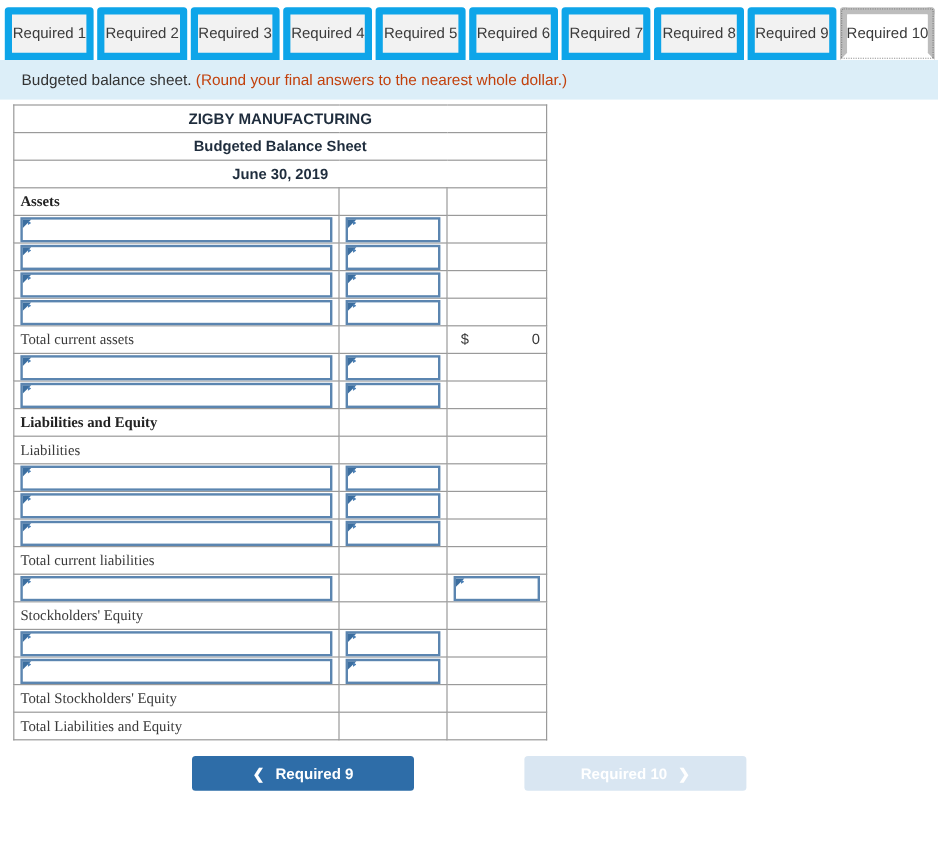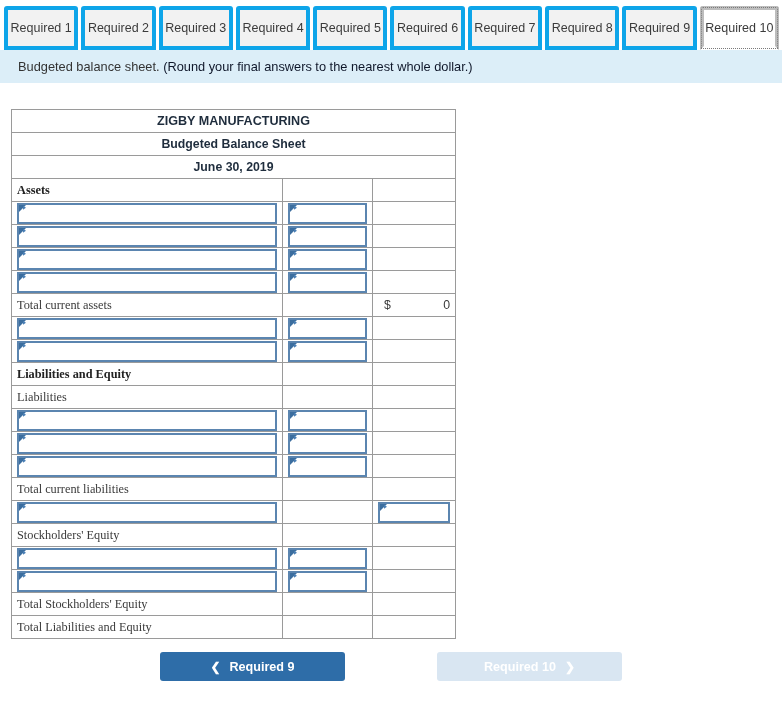--- a/index.html
+++ b/index.html
@@ -25,21 +25,21 @@
     height: 44px;
     min-width: 71px;
     padding: 0 11px;
     margin-right: 3px;
     display: flex;
     align-items: center;
     justify-content: center;
     font-size: 12.5px;
     color: #3b3b3b;
     background: #f2f2f2;
-    border: 4px solid #0ea5e9;
+    border: 6px solid #0ea5e9;
     border-radius: 3px 3px 0 0;
     white-space: nowrap;
     cursor: pointer;
     position: relative;
     z-index: 1;
   }
   .tab.active {
     background: #ffffff;
     border-color: #bdbdbd;
     border-bottom-color: #ffffff;
@@ -50,24 +50,24 @@
 
   
   .banner {
     width: 782px;
     background: #dceef8;
     padding: 8px 0 8px 18px;
     font-size: 12.8px;
     color: #333333;
     line-height: 1.35;
   }
-  .banner .note { color: #0f172a; text-align: center; }
-
-  
-  .sheet-wrap { padding: 26px 0 0 11px; }
+  .banner .note { color: #c2410c; text-align: center; }
+
+  
+  .sheet-wrap { padding: 4px 0 0 11px; }
   table.sheet {
     border-collapse: collapse;
     width: 444px;
     table-layout: fixed;
     font-size: 12.3px;
   }
   table.sheet td {
     border: 1px solid #9a9a9a;
     height: 23px;
     padding: 0 5px;

